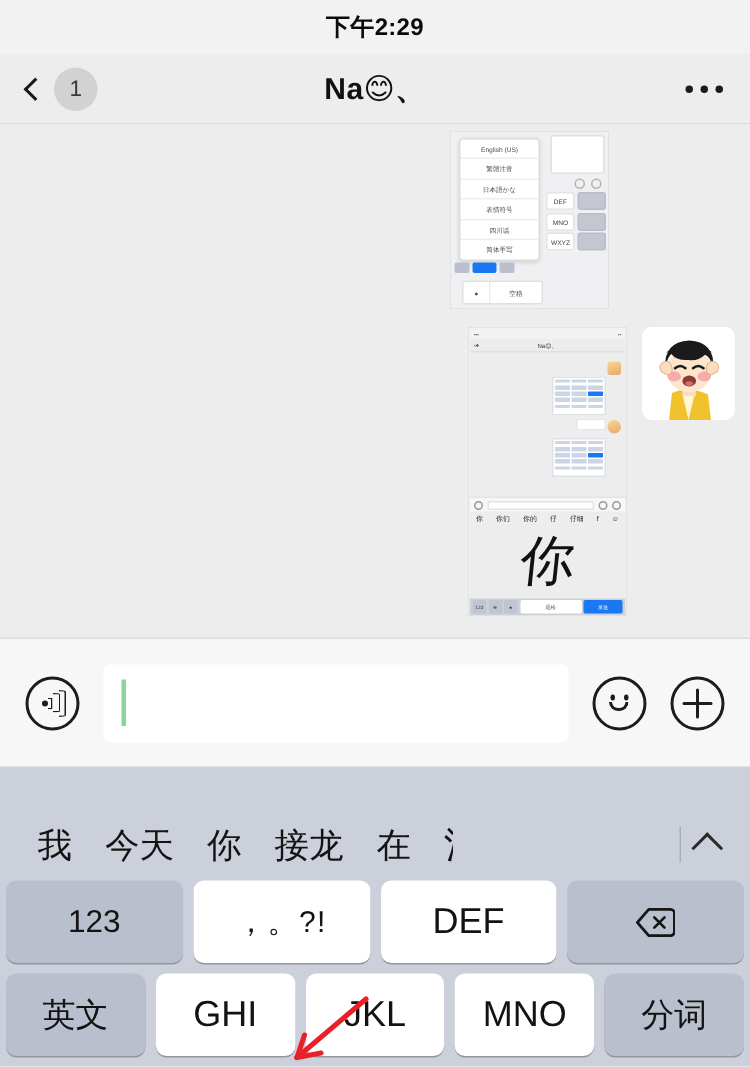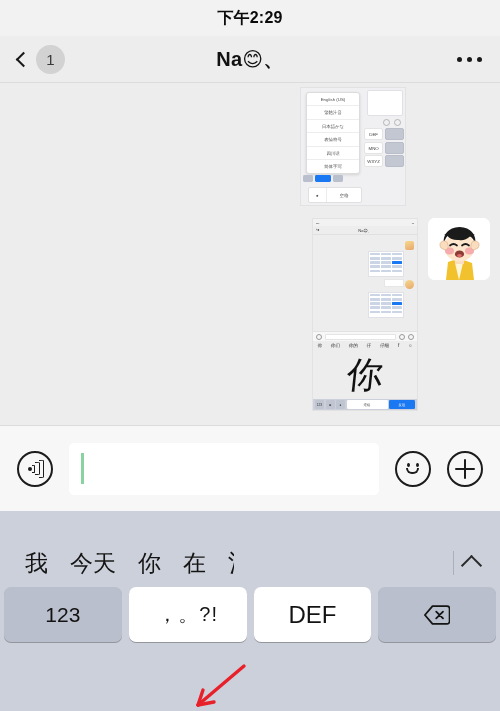--- a/index.html
+++ b/index.html
@@ -457,20 +457,21 @@
     </div>
   </div>
 
   <div class="keyboard">
     <div class="kb-gap"></div>
     <div class="pred">
       <div class="pred-items">
         <span>我</span>
         <span>今天</span>
         <span>你</span>
+        <span>接龙</span>
         <span>在</span>
         <span class="partial">氵</span>
       </div>
       <div class="pred-div"></div>
       <div class="pred-up">
           <span class="chev-up"></span>
         </div>
     </div>
 
     <div class="kb-rows">
@@ -480,20 +481,27 @@
         <div class="key">DEF</div>
         <div class="key fn">
           <span class="bksp">
             <svg viewBox="0 0 26 20" width="26" height="20">
               <path d="M8.5 1.2 H23 a2.6 2.6 0 0 1 2.6 2.6 v12.4 a2.6 2.6 0 0 1 -2.6 2.6 H8.5 L0.9 10 Z" fill="none" stroke="#151515" stroke-width="1.8" stroke-linejoin="round"></path>
               <path d="M12.2 6.6 L19 13.4 M19 6.6 L12.2 13.4" stroke="#151515" stroke-width="1.8" stroke-linecap="round"></path>
             </svg>
           </span>
         </div>
       </div>
+      <div class="kb-row">
+        <div class="key fn cn">英文</div>
+        <div class="key">GHI</div>
+        <div class="key">JKL</div>
+        <div class="key">MNO</div>
+        <div class="key fn cn">分词</div>
+      </div>
     </div>
   </div>
 
   <svg class="red-arrow" viewBox="0 0 60 48">
     <g stroke="#e8202a" stroke-width="3.4" fill="none" stroke-linecap="round">
       <path d="M56 3 L10 42"></path>
       <path d="M10 42 L26 39"></path>
       <path d="M10 42 L15 27"></path>
     </g>
   </svg>

